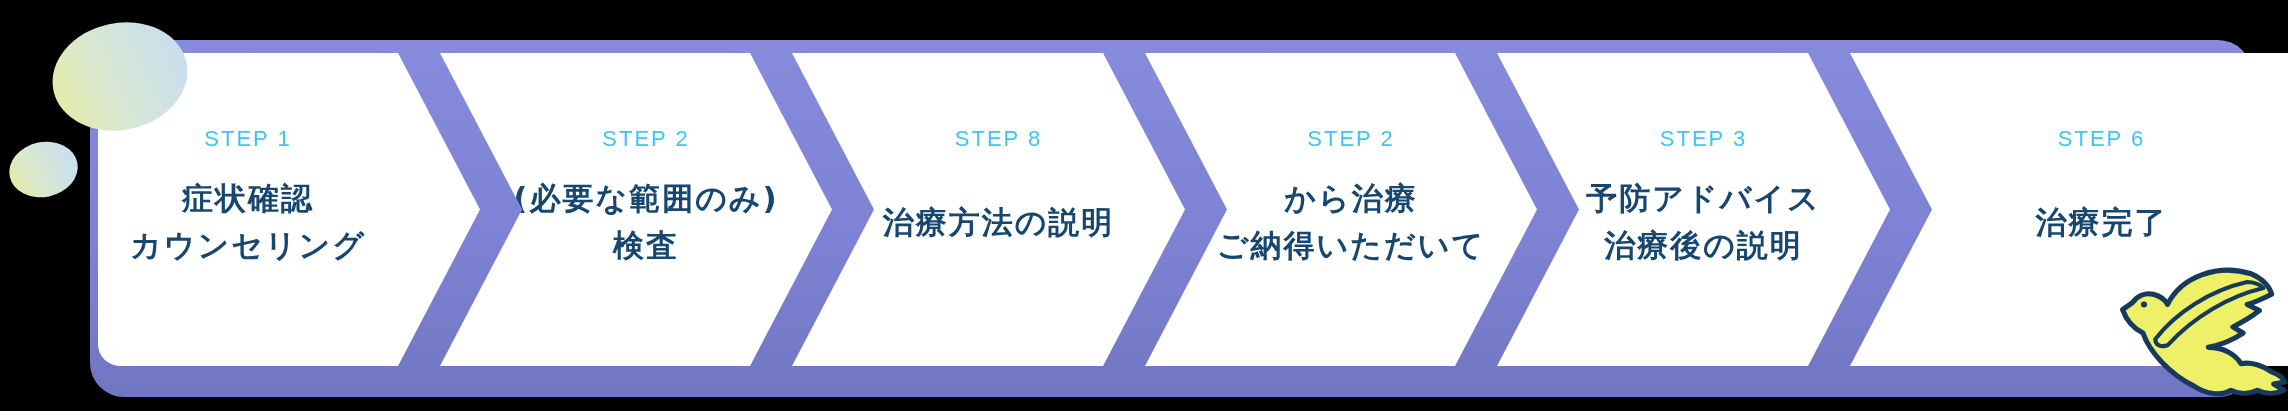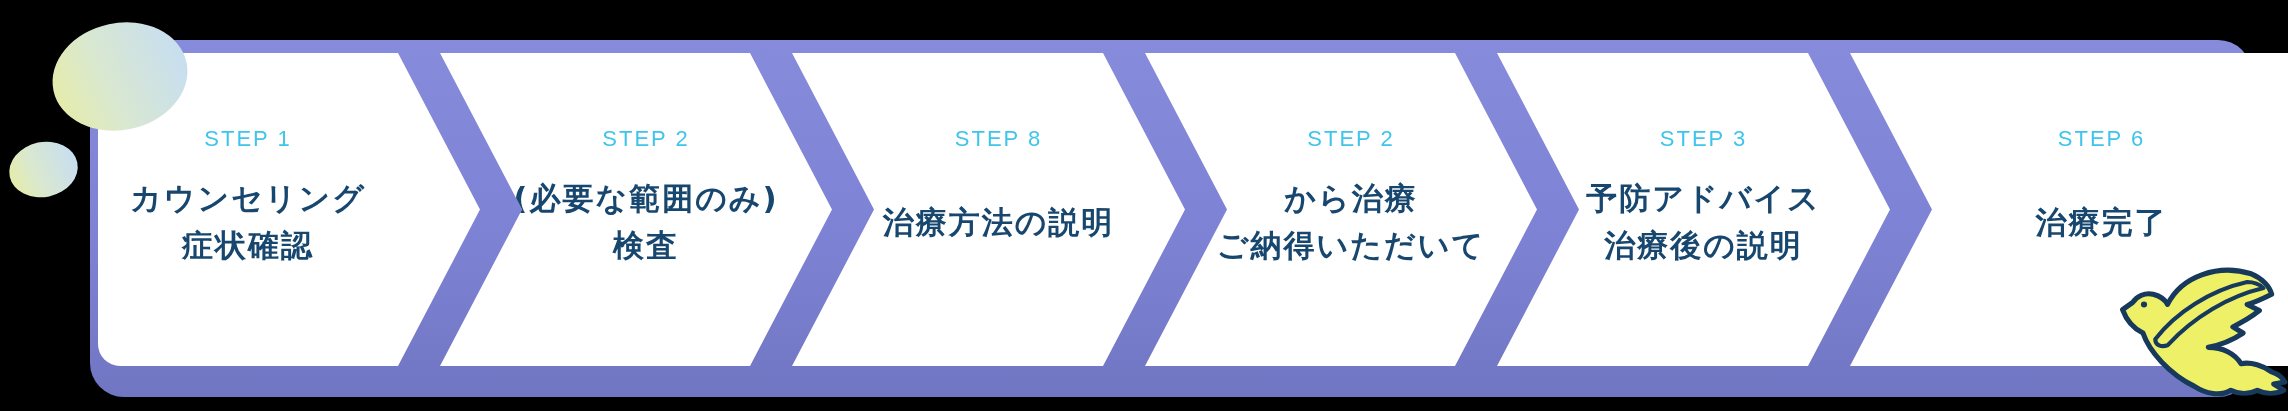--- a/index.html
+++ b/index.html
@@ -71,22 +71,22 @@
   .dove path.near-wing{fill:#eef167;stroke:#16395c;stroke-width:4;stroke-linejoin:round;}
   .dove circle.eye{fill:#16395c;}
 </style>
 </head>
 <body>
 
 <div class="bar">
   <div class="step step--first s1">
     <div class="step-label">STEP 1</div>
     <div class="step-title">
+      <div>症状確認</div>
       <div>カウンセリング</div>
-      <div>症状確認</div>
     </div>
   </div>
   <div class="step step--mid s2">
     <div class="step-label">STEP 2</div>
     <div class="step-title">
       <div>(必要な範囲のみ)</div>
       <div>検査</div>
     </div>
   </div>
   <div class="step step--mid s3">

